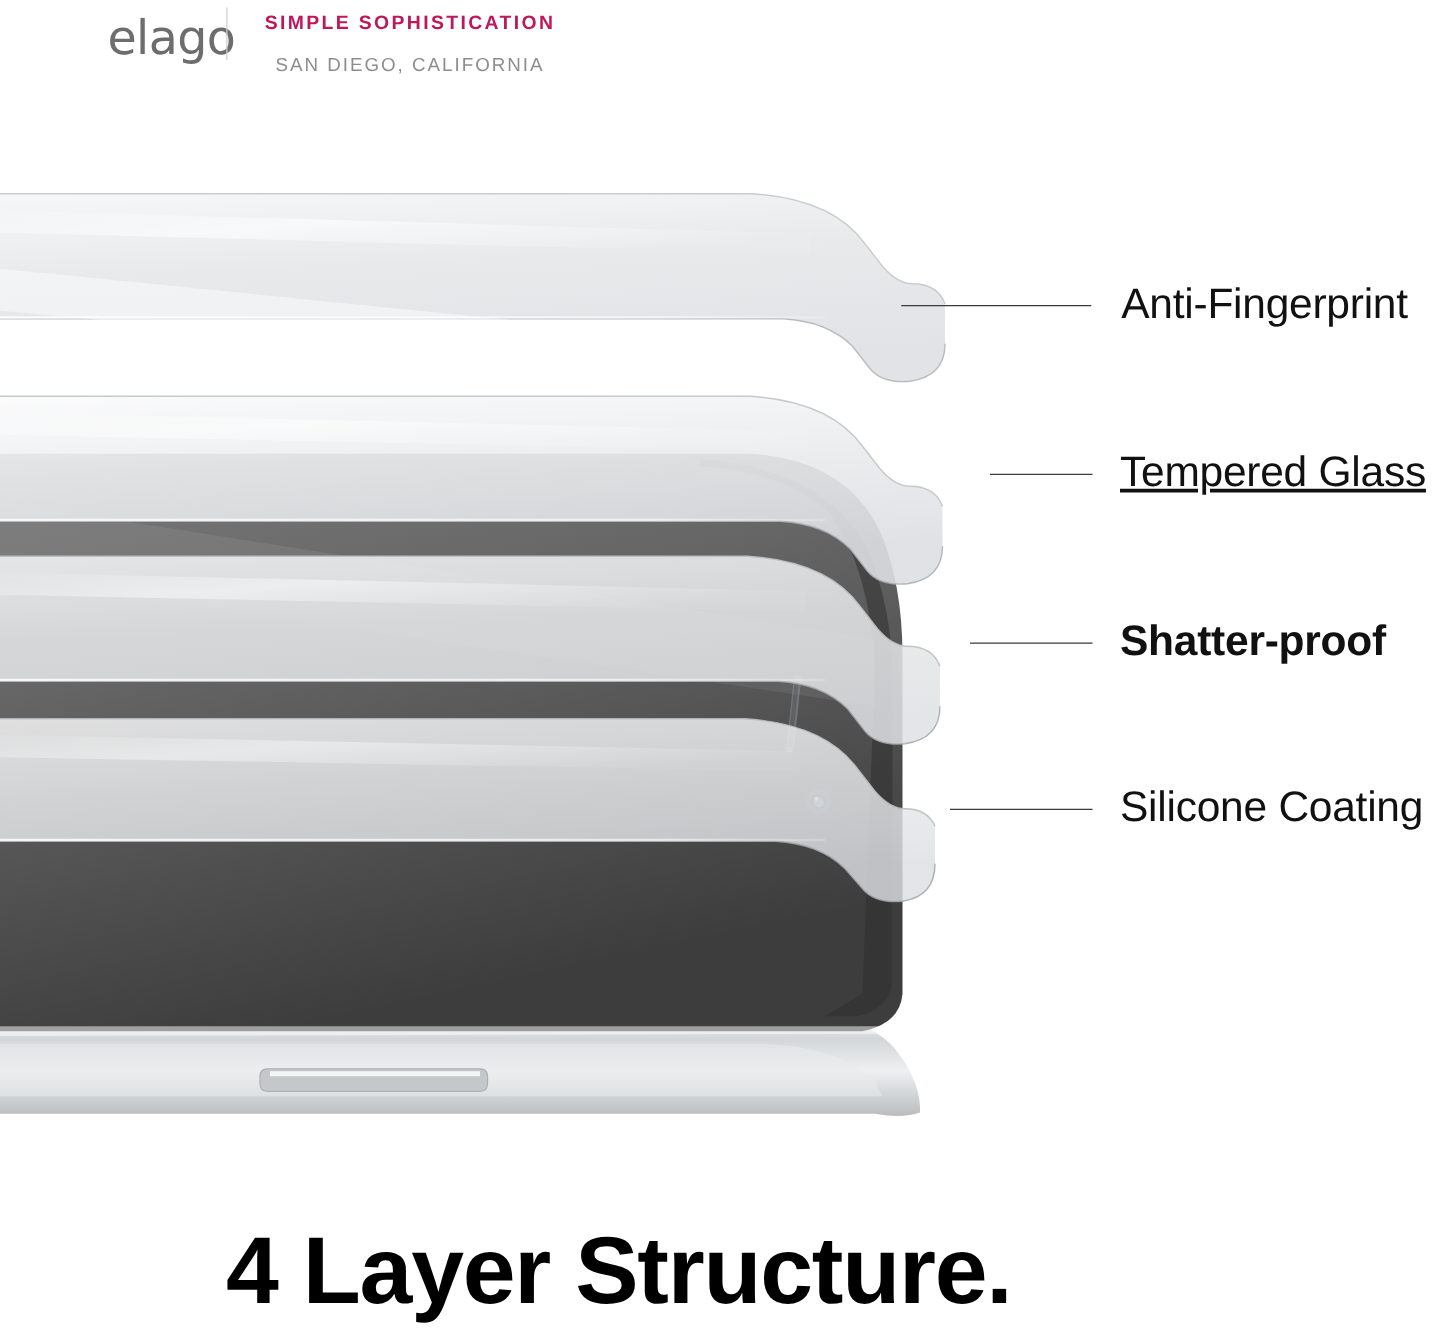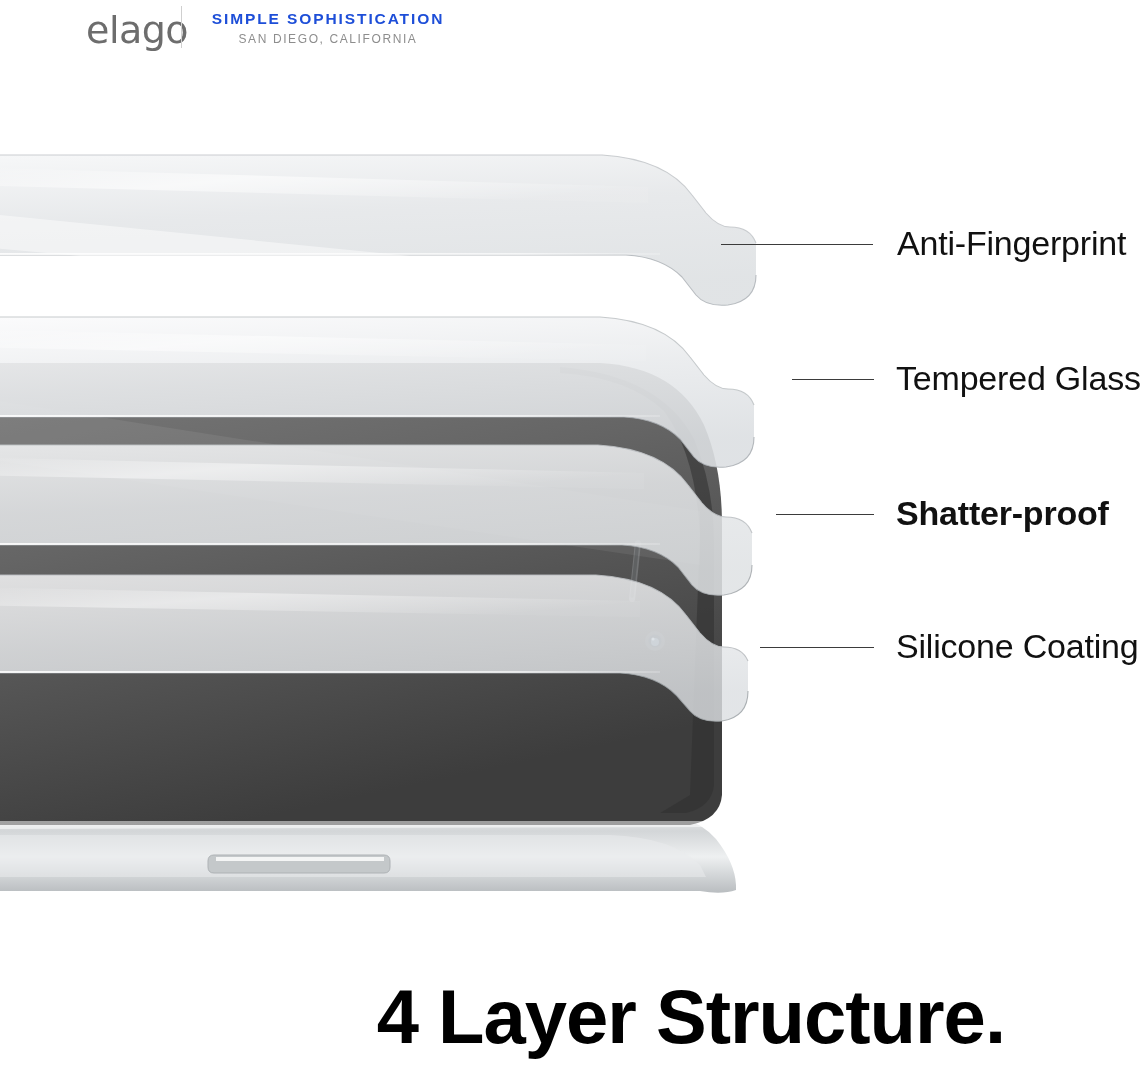--- a/index.html
+++ b/index.html
@@ -23,25 +23,25 @@
     color:#6d6d6d;font-weight:400;
     font-family:"DejaVu Sans","Liberation Sans",sans-serif;
   }
   .brand-divider{
     position:absolute;left:181px;top:6px;
     width:1px;height:42px;background:#cfcfcf;
   }
   .brand-tag{position:absolute;left:208px;top:9px;text-align:center;width:240px;}
   .brand-tag-main{
     font-size:15.5px;font-weight:bold;letter-spacing:1.9px;
-    color:#1d4ed8;line-height:20px;white-space:nowrap;
+    color:#be185d;line-height:20px;white-space:nowrap;
   }
   .brand-tag-sub{
-    font-size:12px;font-weight:400;letter-spacing:1.6px;
-    color:#8d8d8d;line-height:16px;margin-top:2px;white-space:nowrap;
+    font-size:15px;font-weight:400;letter-spacing:1.6px;
+    color:#8d8d8d;line-height:16px;margin-top:16px;white-space:nowrap;
   }
 
   
   .illustration{
     position:absolute;left:0;top:95px;width:1146px;height:860px;
   }
   .illustration svg{display:block;width:1146px;height:860px;}
 
   
   .callouts{position:absolute;left:16px;top:0;width:1146px;height:1075px;pointer-events:none;}
@@ -49,28 +49,28 @@
   .callout .leader{
     position:absolute;height:1px;background:#3b3b3b;top:0;left:0;
   }
   .callout .lbl{
     position:absolute;left:0;top:0;
     font-size:34px;font-weight:500;color:#111111;
     white-space:nowrap;line-height:34px;letter-spacing:-0.2px;
     font-family:"Liberation Sans","DejaVu Sans",sans-serif;
   }
   .c0{left:705px;top:244px;}  .c0 .leader{width:152px;} .c0 .lbl{left:176px;top:-18px;}
-  .c1{left:776px;top:379px;}  .c1 .leader{width:82px;}  .c1 .lbl{left:104px;top:-18px;}
+  .c1{left:776px;top:379px;}  .c1 .leader{width:82px;}  .c1 .lbl{left:104px;top:-18px;text-decoration:underline;}
   .c2{left:760px;top:514px;}  .c2 .leader{width:98px;}  .c2 .lbl{left:120px;top:-18px;font-weight:bold;}
   .c3{left:744px;top:647px;}  .c3 .leader{width:114px;} .c3 .lbl{left:136px;top:-18px;}
 
   
   .headline{
-    position:absolute;left:15px;top:975px;width:990px;
-    text-align:right;
+    position:absolute;left:0;top:975px;width:990px;
+    text-align:center;
     font-size:76px;font-weight:bold;color:#000000;
     letter-spacing:-1px;line-height:84px;
     font-family:"Liberation Sans","DejaVu Sans",sans-serif;
   }
 </style>
 </head>
 <body>
 
 <div class="page">
 

